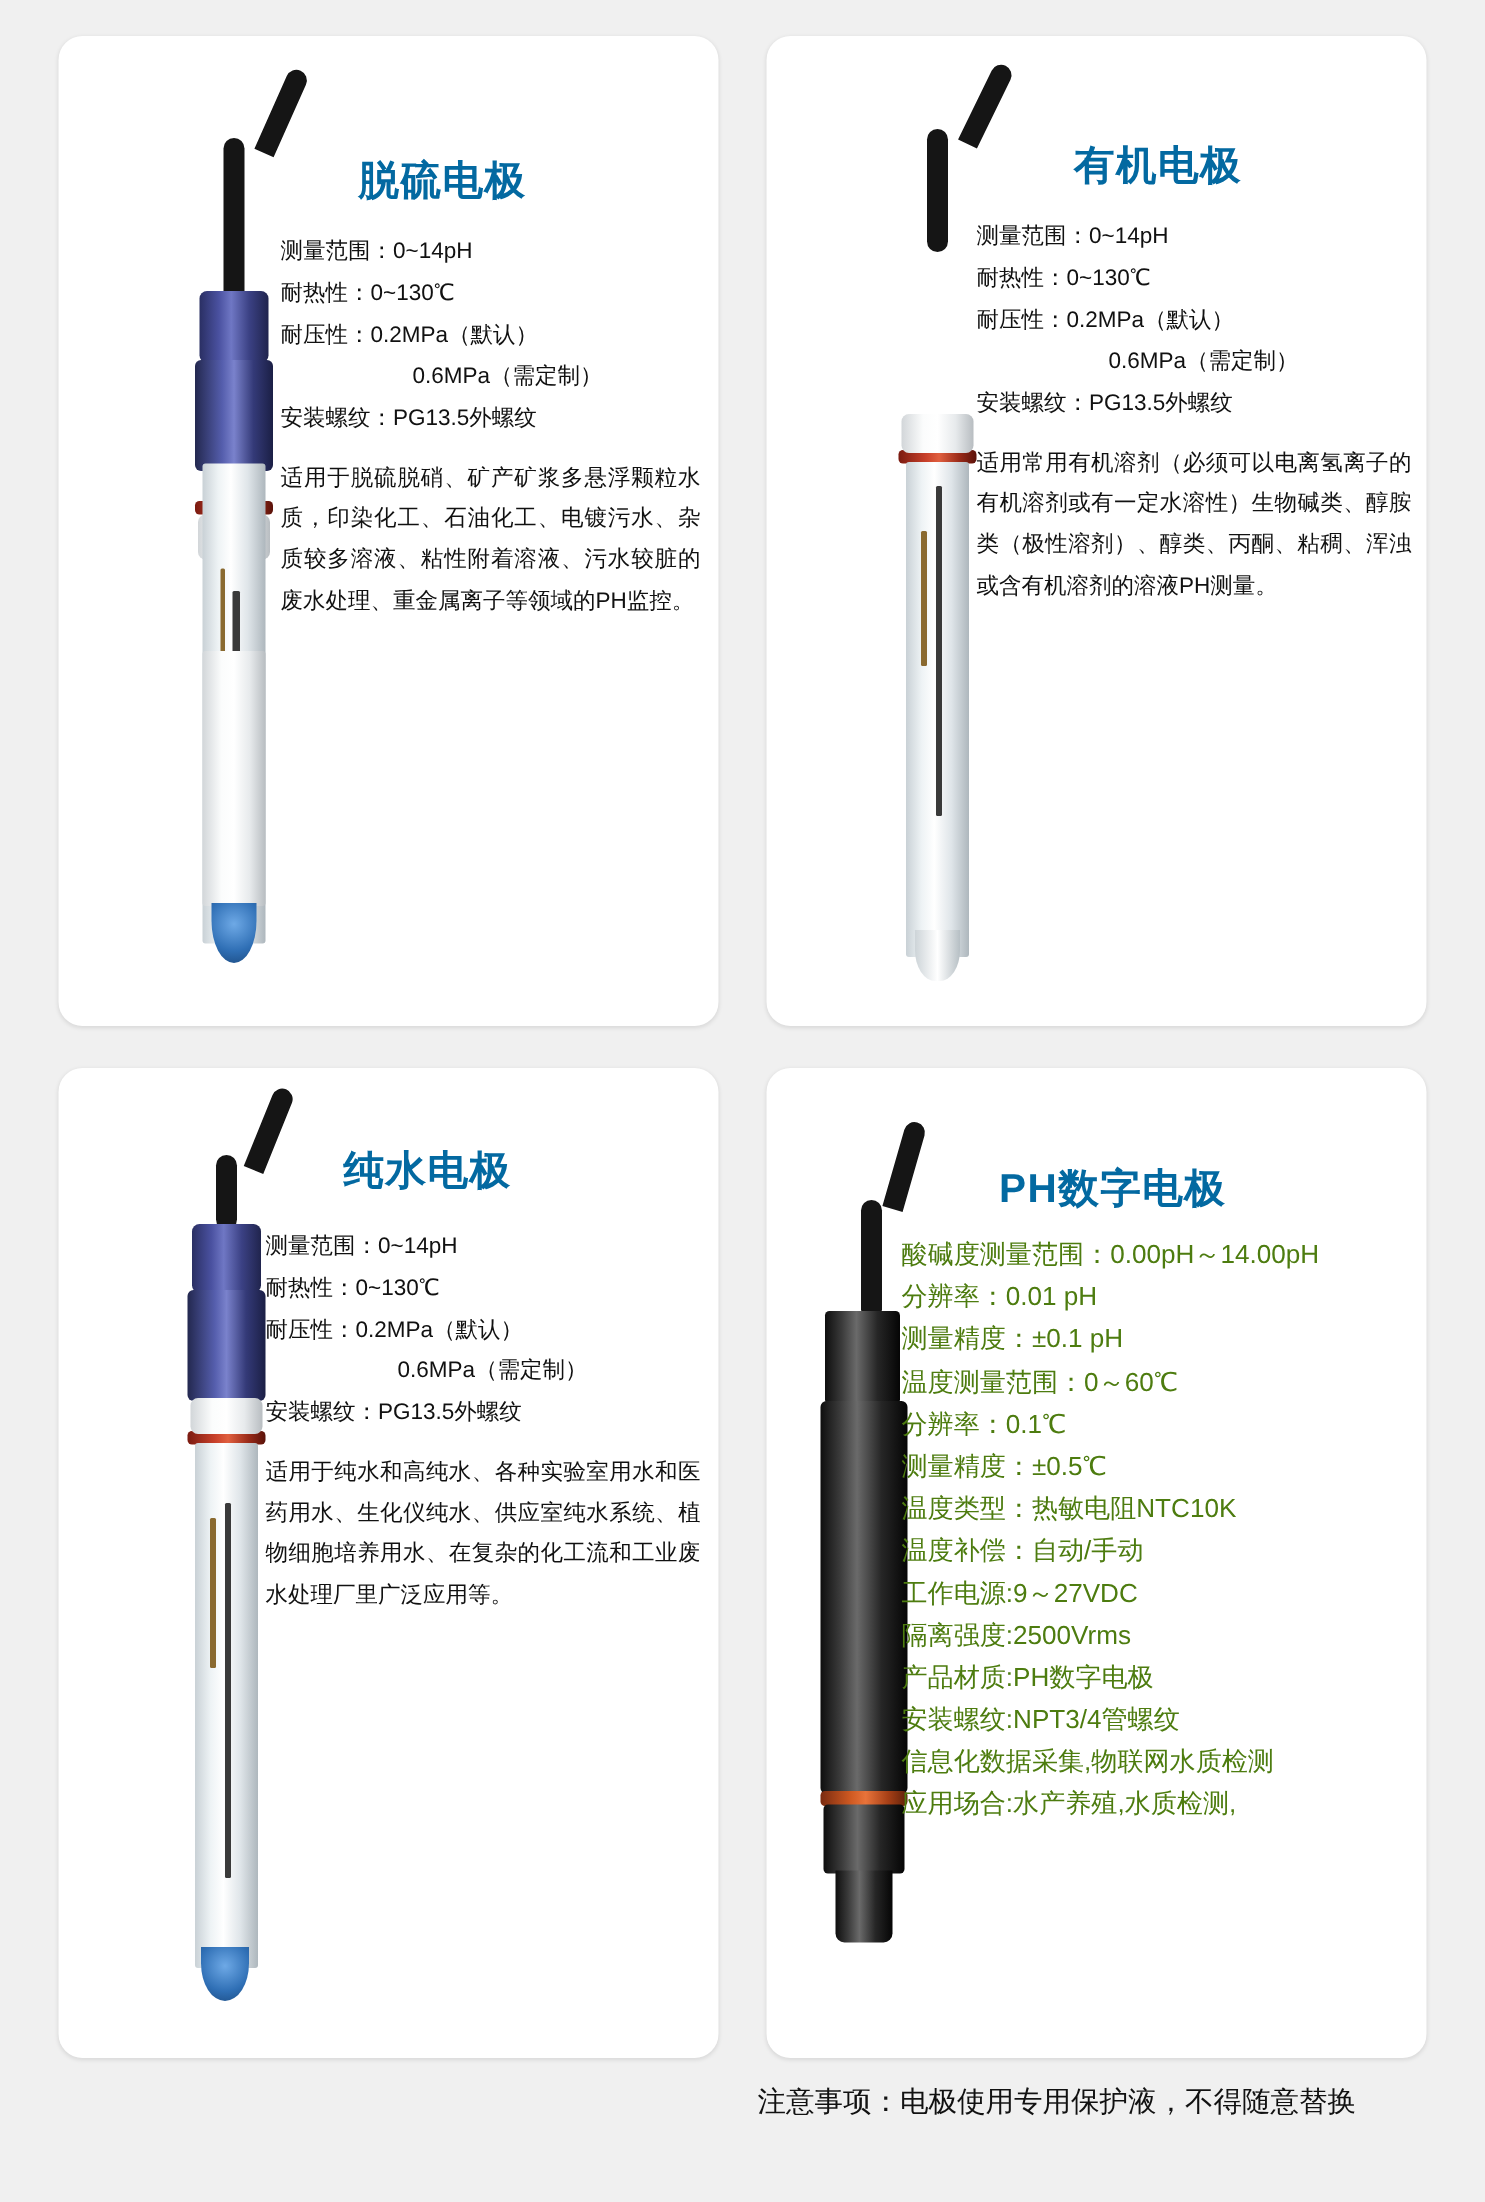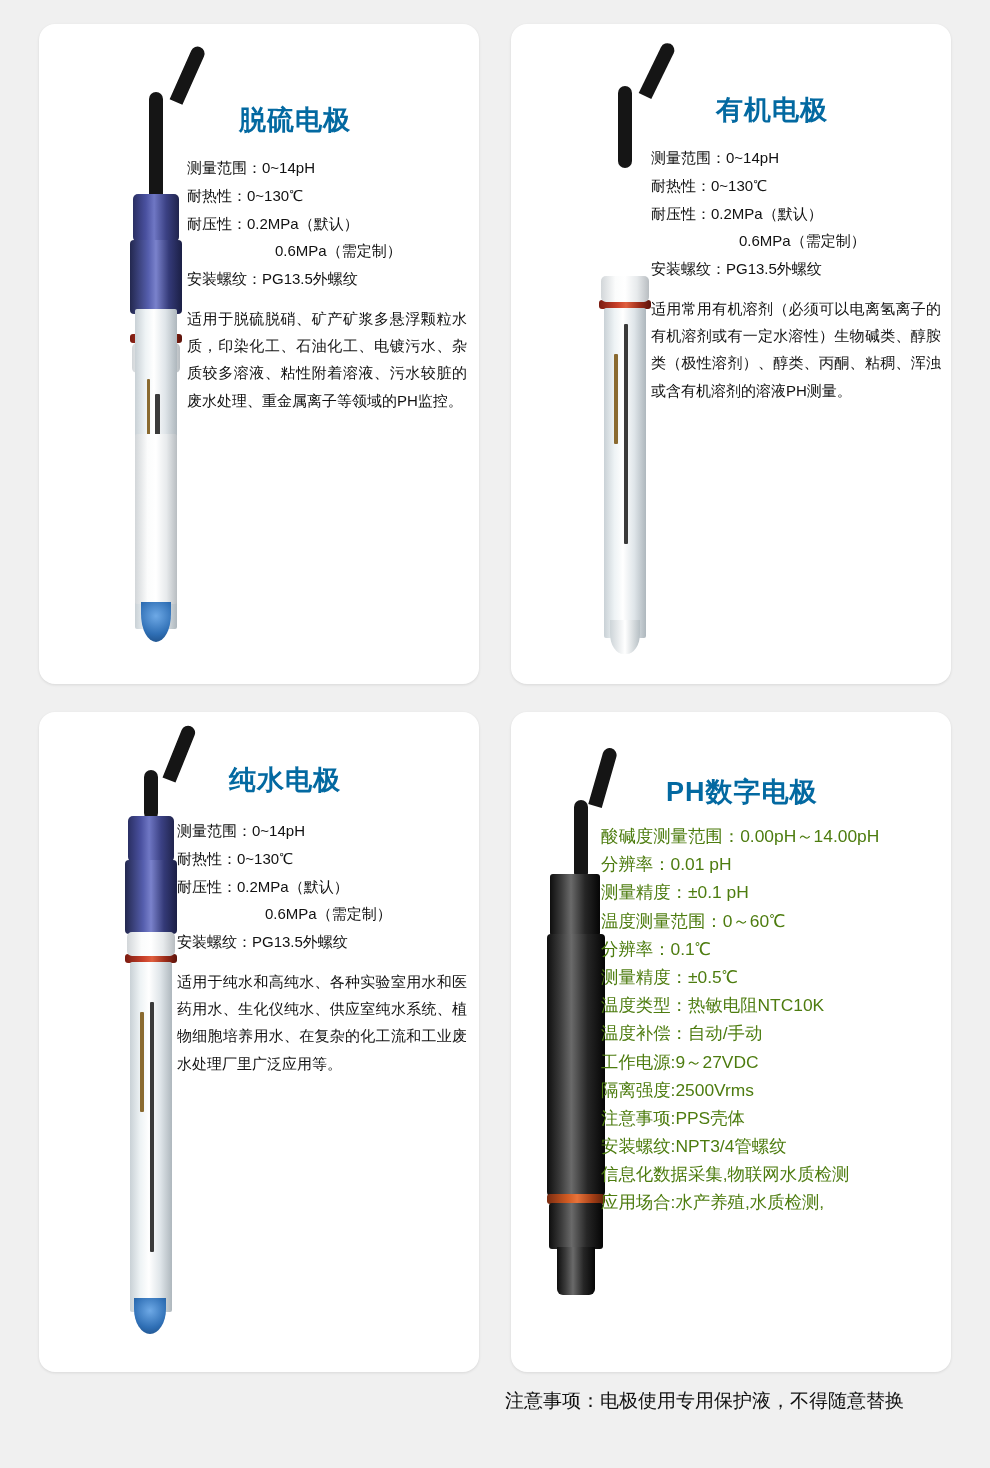--- a/index.html
+++ b/index.html
@@ -238,21 +238,21 @@
         <div>酸碱度测量范围：0.00pH～14.00pH</div>
         <div>分辨率：0.01 pH</div>
         <div>测量精度：±0.1 pH</div>
         <div>温度测量范围：0～60℃</div>
         <div>分辨率：0.1℃</div>
         <div>测量精度：±0.5℃</div>
         <div>温度类型：热敏电阻NTC10K</div>
         <div>温度补偿：自动/手动</div>
         <div>工作电源:9～27VDC</div>
         <div>隔离强度:2500Vrms</div>
-        <div>注意事项:PPS壳体</div>
+        <div>产品材质:PH数字电极</div>
         <div>安装螺纹:NPT3/4管螺纹</div>
         <div>信息化数据采集,物联网水质检测</div>
         <div>应用场合:水产养殖,水质检测,</div>
       </div>
     </div>
 
   </div>
 
   <div class="c4-footnote">注意事项：电极使用专用保护液，不得随意替换</div>
 </div>

